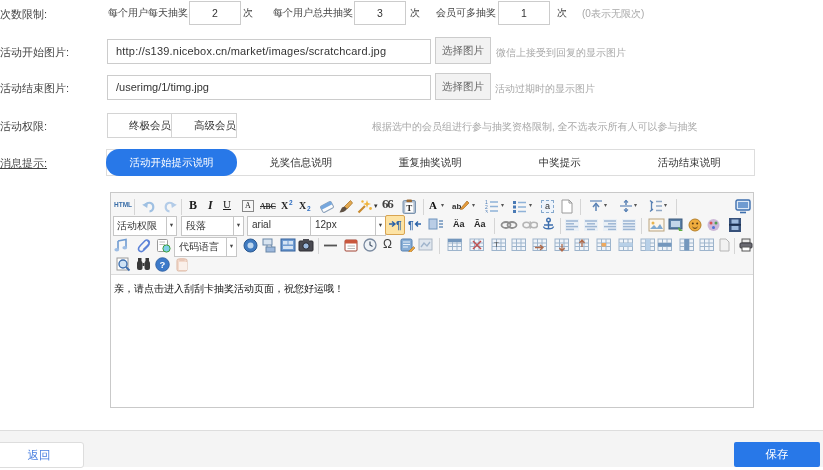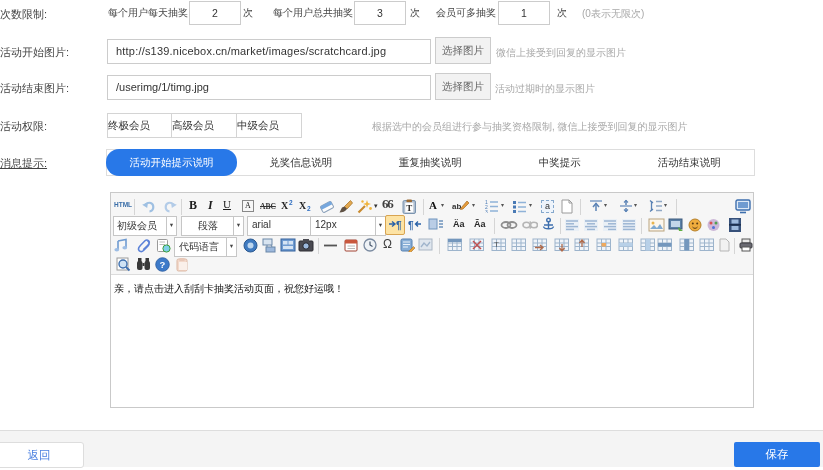--- a/index.html
+++ b/index.html
@@ -8,21 +8,21 @@
   .abs { position:absolute; }
   .lab { position:absolute; left:0; font-size:11px; color:#444; }
   .ft  { position:absolute; font-size:10px; color:#444; }
   .hint{ position:absolute; font-size:10px; color:#a8a8a8; }
   .inp { position:absolute; border:1px solid #ccc; background:#fff;
          font-size:10.5px; color:#333; }
   .num { text-align:center; line-height:22px; }
   .btn-gray { position:absolute; border:1px solid #ccc; background:#f2f2f2;
          font-size:10.5px; color:#666; text-align:center; }
   .seg { position:absolute; left:107px; top:113px; display:flex; }
-  .seg div { width:65px; height:25px; line-height:23px; text-align:left;
+  .seg div { width:65px; height:25px; line-height:23px; text-align:right;
          font-size:10.5px; color:#333; background:#fff;
          border:1px solid #d4d4d4; border-left:none; }
   .seg div:first-child { border-left:1px solid #d4d4d4; }
   .tabs { position:absolute; left:106px; top:149px; width:649px; height:27px;
          border:1px solid #ddd; display:flex; background:#fff; }
   .tabs div { flex:1; text-align:center; line-height:25px; font-size:10.5px; color:#333; }
   .tabs div.on { background:#2878e8; color:#fff; margin:-1px; line-height:27px;
          flex:none; width:131px;border-radius:13px; }
   .edt { position:absolute; left:110px; top:192px; width:644px; height:216px;
          border:1px solid #c9c9c9; background:#fff; }
@@ -67,23 +67,22 @@
 
   <div class="lab" style="top:81px;">活动结束图片:</div>
   <div class="inp" style="left:107px; top:75px; width:324px; height:25px; line-height:23px; padding-left:8px; font-size:11px;">/userimg/1/timg.jpg</div>
   <div class="btn-gray" style="left:435px; top:73px; width:56px; height:27px; line-height:25px;">选择图片</div>
   <div class="hint" style="left:495px; top:82px;">活动过期时的显示图片</div>
 
   <div class="lab" style="top:119px;">活动权限:</div>
   <div class="seg">
     <div>终极会员</div>
       <div>高级会员</div>
-      <div>中级会员</div>
   </div>
-  <div class="hint" style="left:372px; top:120px;">根据选中的会员组进行参与抽奖资格限制, 微信上接受到回复的显示图片</div>
+  <div class="hint" style="left:372px; top:120px;">根据选中的会员组进行参与抽奖资格限制, 全不选表示所有人可以参与抽奖</div>
 
   <div class="lab" style="top:156px;text-decoration:underline;">消息提示:</div>
   <div class="tabs">
     <div class="on">活动开始提示说明</div>
     <div>兑奖信息说明</div>
     <div>重复抽奖说明</div>
     <div>中奖提示</div>
     <div>活动结束说明</div>
   </div>
 
@@ -183,25 +182,25 @@
         <path d="M8 2.5 H14 M8 7 H14 M8 11.5 H14" stroke="#90a8c5" stroke-width="1.5"></path>
       </svg>
 <span class="abs" style="left:664px;top:201px;font-size:6px;color:#555;">▾</span>
 <span class="sep" style="left:676px;top:199px"></span>
 <svg class="abs" style="left:735px;top:199px" width="16" height="15" viewBox="0 0 16 15">
         <rect x="1" y="1" width="14" height="10" rx="1.5" fill="#dce8f6" stroke="#3e6fae" stroke-width="1.4"></rect>
         <rect x="3" y="3" width="10" height="6" fill="#6f9bd1"></rect>
         <path d="M5 13.5 H11" stroke="#3e6fae" stroke-width="1.6"></path>
       </svg>
 <span class="combo" style="left:113px;top:216px;width:64px;">
-        <span style="position:absolute;left:3px;top:2px;">初级会员</span>
+        <span style="position:absolute;left:3px;top:2px;">活动权限</span>
         <i>▼</i>
       </span>
 <span class="combo" style="left:181px;top:216px;width:63px;">
-        <span style="position:absolute;left:16px;top:2px;">段落</span>
+        <span style="position:absolute;left:4px;top:2px;">段落</span>
         <i>▼</i>
       </span>
 <span class="combo" style="left:247px;top:216px;width:80px;">
         <span style="position:absolute;left:4px;top:2px;">arial</span>
         <i>▼</i>
       </span>
 <span class="combo" style="left:310px;top:216px;width:76px;">
         <span style="position:absolute;left:4px;top:2px;">12px</span>
         <i>▼</i>
       </span>

